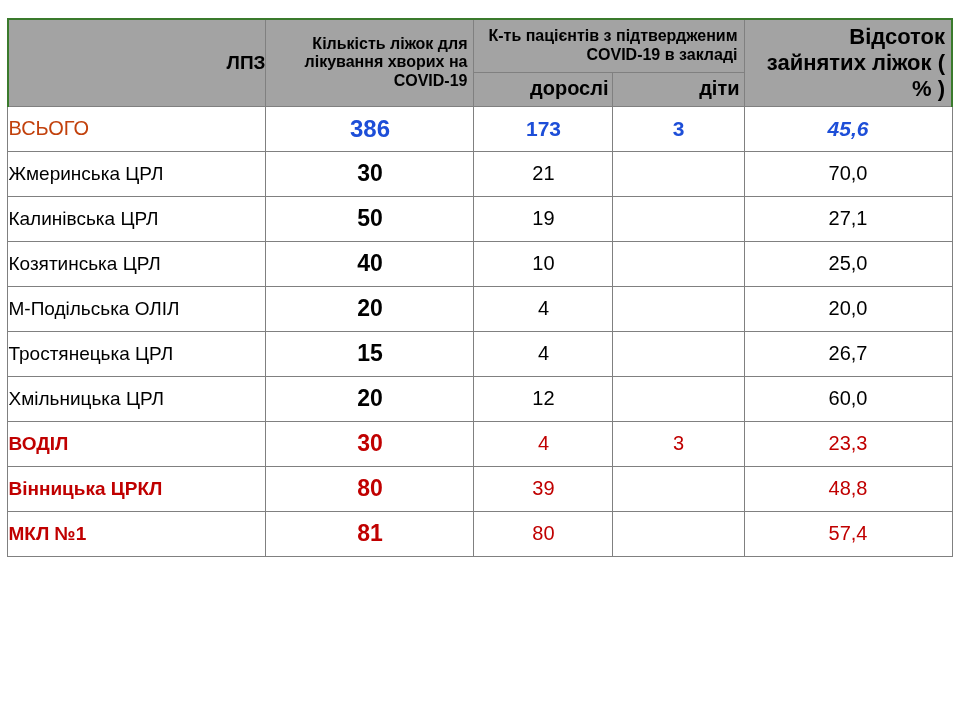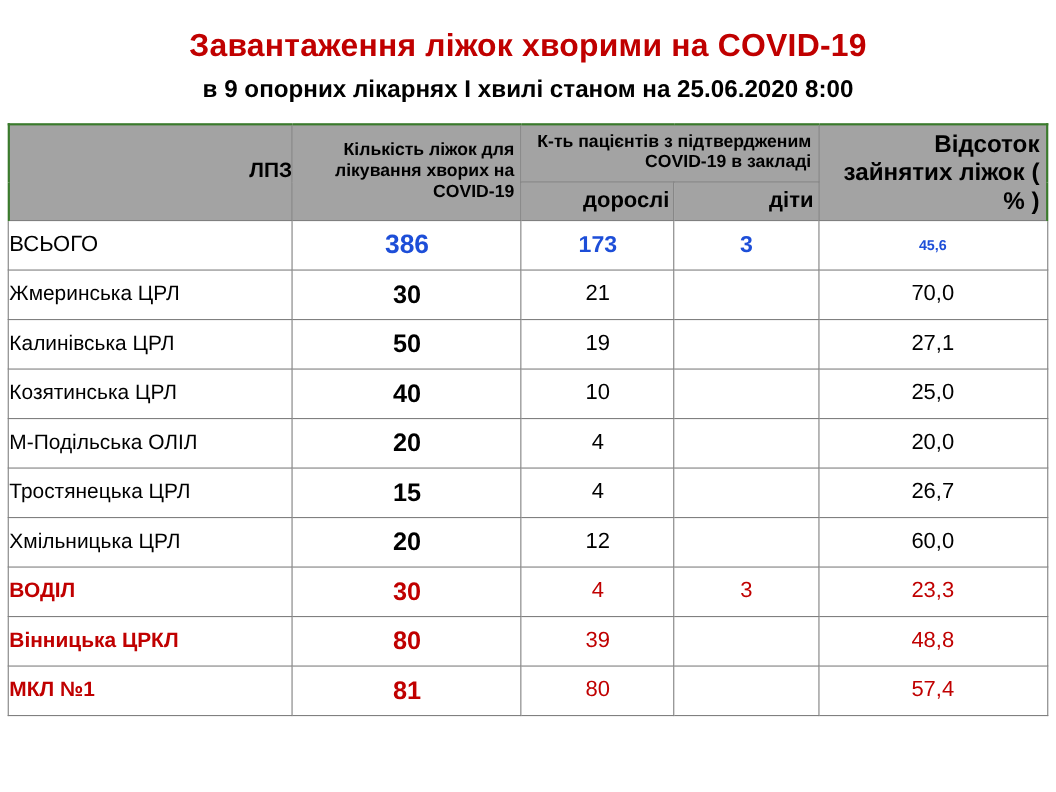--- a/index.html
+++ b/index.html
@@ -83,40 +83,36 @@
     color: #000;
     margin-top: 37px;
   }
   td.pct {
     text-align: center;
     font-size: 20px;
     color: #000;
   }
   
   tr.total td { color: #1d4ed8; }
-  tr.total td.name { font-size: 20px; color: #000000; font-weight: normal; }
+  tr.total td.name { font-size: 20px; color: #c2410c; font-weight: normal; }
   tr.total td.num { font-size: 24px; font-weight: bold; }
   tr.total td.num-small { font-size: 21px; font-weight: bold; }
-  tr.total td.pct { font-size: 13px; font-weight: bold; }
+  tr.total td.pct { font-size: 21px; font-weight: bold; font-style: italic; }
   
   tr.red td { color: #c00000; }
   tr.red td.name { font-weight: bold; font-size: 19px; }
   tr.red td.num { font-weight: bold; }
   tr.red td.num-small { font-weight: normal; }
   tr.red td.pct { font-weight: normal; }
 </style>
 </head>
 <body>
 
 <div class="page">
 
-  <div class="title-block">
-    <div class="title-main">Завантаження ліжок хворими на COVID-19</div>
-    <div class="title-sub">в 9 опорних лікарнях І хвилі  станом  на 25.06.2020  8:00</div>
-  </div>
 
   <table class="main">
     <colgroup>
       <col style="width:258px">
       <col style="width:208px">
       <col style="width:139px">
       <col style="width:131px">
       <col style="width:208px">
     </colgroup>
     <thead>

